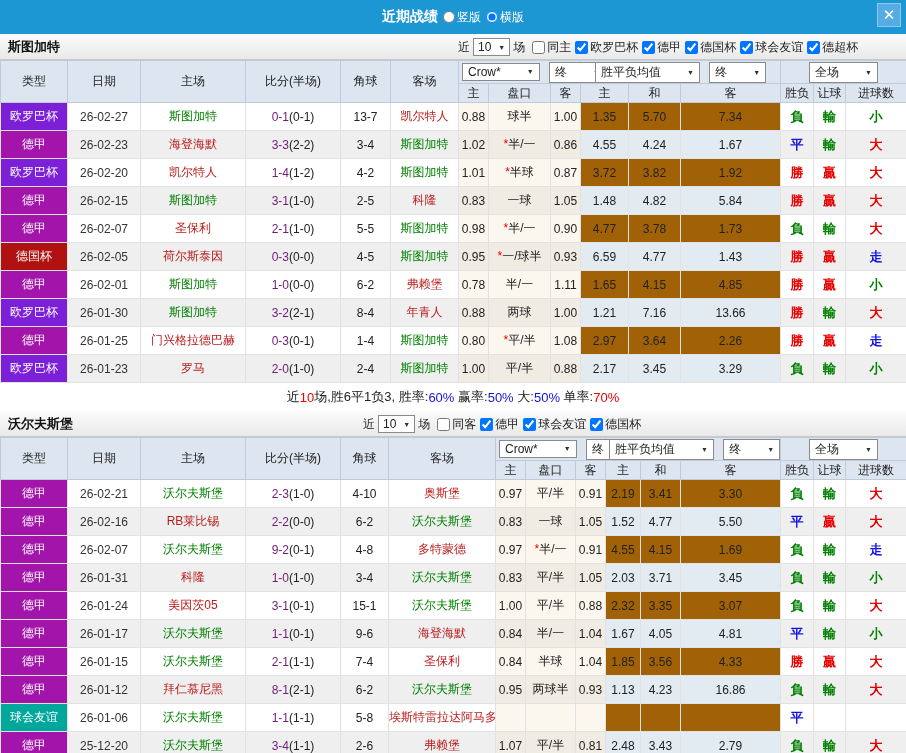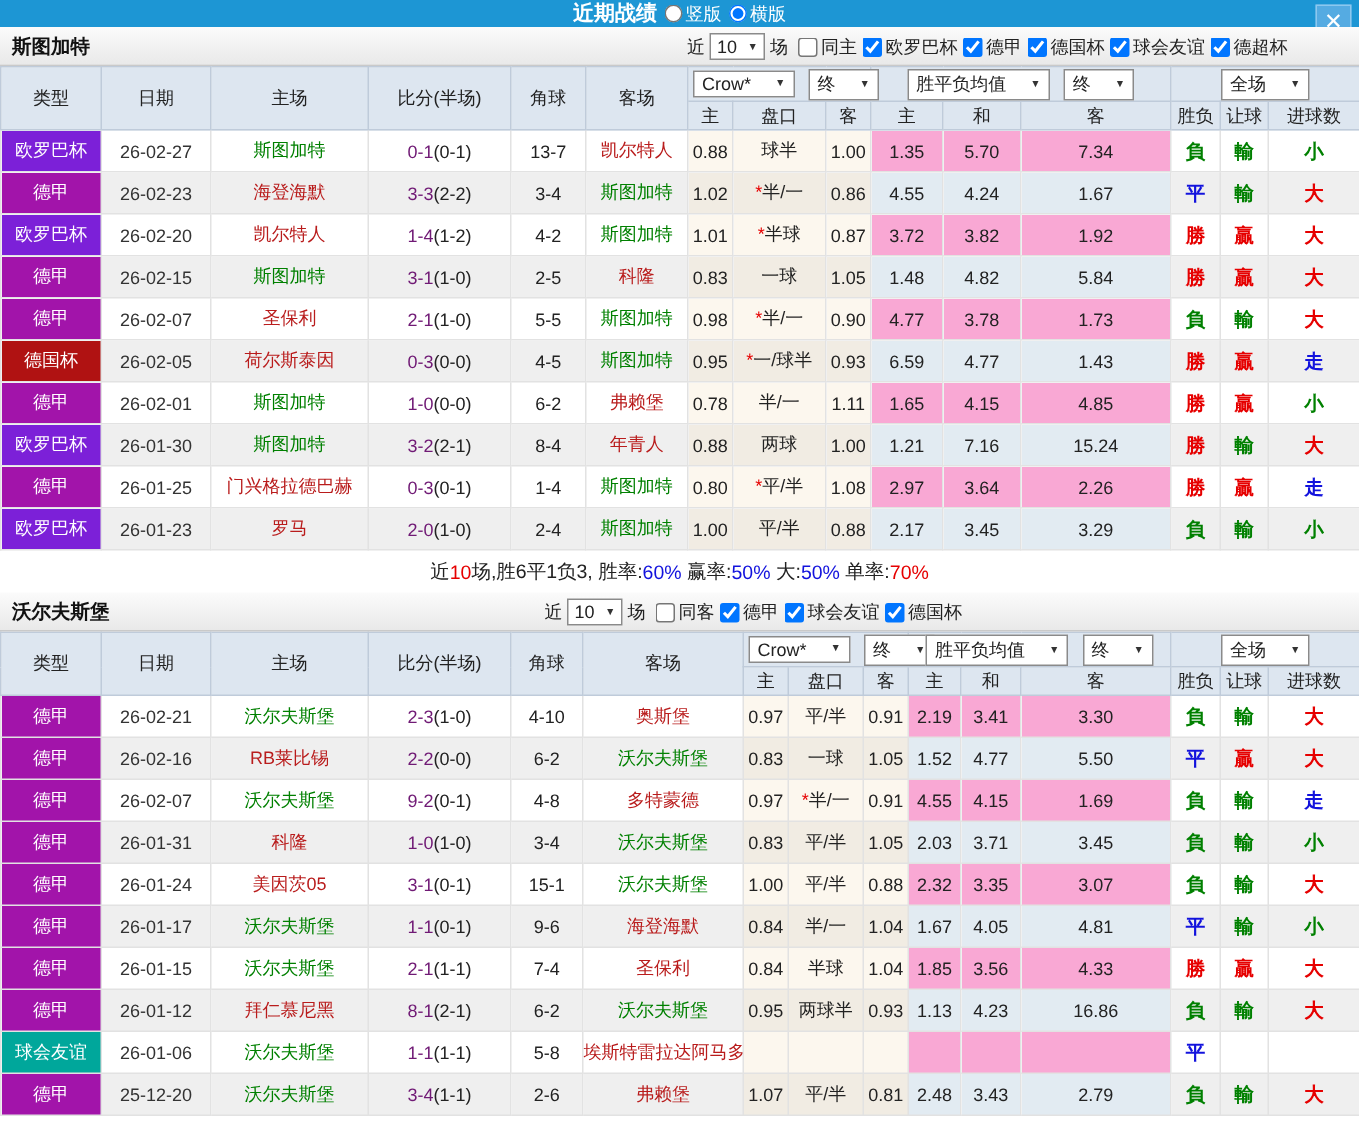--- a/index.html
+++ b/index.html
@@ -1,19 +1,19 @@
 <!DOCTYPE html>
 <html><head>
 <meta charset="utf-8">
 <style>
   * { margin:0; padding:0; box-sizing:border-box; }
   body { width:906px; font-family:"Liberation Sans","DejaVu Sans",sans-serif; background:#fff; color:#222; }
 
   
-  .titlebar { height:18px; background:#1d96d4; position:relative; display:flex; align-items:center; }
+  .titlebar { height:34px; background:#1d96d4; position:relative; display:flex; align-items:center; }
   .titlebar-center { margin:0 auto; display:flex; align-items:center; gap:5px; color:#fff; }
   .dlg-title { font-size:14px; font-weight:bold; }
   .radio-opt { display:inline-flex; align-items:center; gap:2px; font-size:12px; color:#fff; cursor:pointer; }
   .radio-opt input { width:12px; height:12px; margin:0; }
   .close-btn { position:absolute; right:5px; top:3px; width:24px; height:24px; background:#55abe2; border:1px solid #8cc8ef;
                color:#fff; font-size:15px; font-weight:bold; text-align:center; line-height:22px; cursor:pointer; }
 
   
   .section-header { height:26px; background:linear-gradient(#fbfbfb,#e9e9e9); border-bottom:1px solid #c9c9c9;
                     position:relative; display:flex; align-items:center; }
@@ -24,35 +24,35 @@
                  padding:1px 4px; font-size:12px; cursor:pointer; }
   .chk { display:inline-flex; align-items:center; margin-left:4px; cursor:pointer; }
   .chk input { width:13px; height:13px; margin:0 2px 0 0; }
 
   
   table.grid { width:906px; table-layout:fixed; border-collapse:collapse; font-size:12px; }
   thead th { background:#dde6f0; border:1px solid #bfcbda; font-weight:normal; color:#222; text-align:center;
              overflow:visible; white-space:nowrap; }
   tr.hdr-top th { height:23px; }
   tr.hdr-sub th { height:19px; }
-  .dd { display:inline-flex; align-items:center; gap:16px; border:1px solid #8a8a8a; background:#fff;
+  .dd { display:inline-flex; align-items:center; gap:26px; border:1px solid #8a8a8a; background:#fff;
         padding:1px 5px; margin:0 3px; font-size:12px; cursor:pointer; }
   .arr { font-size:7px; color:#333; }
 
   tbody td { height:28px; border:1px solid #e2e2e2; text-align:center; overflow:hidden; white-space:nowrap; background:#fff; }
   tr.stripe td { background:#efefef; }
   td.type-cell { color:#fff; font-size:12px; }
   td.team { color:#b91c1c; }
   td.team.self { color:#008000; }
   td.date-cell { color:#333; }
   .ft { color:#701a75; }
   .ht { color:#222; }
   td.hcp-bg { background:#fcf7ee;margin-left:16px; }
   tr.stripe td.hcp-bg { background:#f1ece3; }
-  td.mean-bg { background:#f9a8d4; }
+  td.mean-bg { background:#a16207; }
   tr.stripe td.mean-bg { background:#e2ebf2; }
   td.res { font-weight:bold; font-size:13px; }
   .c-r { color:#e60000; } .c-g { color:#008000; } .c-b { color:#1212dd; } .c-k { color:#222; }
   .star { color:#e60000; }
 
   
   .summary { height:28px; display:flex; align-items:center; justify-content:center; font-size:13px; color:#222; }
   .summary span { white-space:pre; }
 </style>
 </head>
@@ -299,21 +299,21 @@
         <td class="date-cell">26-01-30</td>
         <td class="team self">斯图加特</td>
         <td class="score-cell"><span class="ft">3-2</span><span class="ht">(2-1)</span></td>
         <td>8-4</td>
         <td class="team">年青人</td>
         <td class="hcp-bg">0.88</td>
         <td class="hcp-bg">两球</td>
         <td class="hcp-bg">1.00</td>
         <td class="mean-bg">1.21</td>
         <td class="mean-bg">7.16</td>
-        <td class="mean-bg">15.24</td>
+        <td class="mean-bg">13.66</td>
         <td class="res c-r">勝</td>
         <td class="res c-g">輸</td>
         <td class="res c-r">大</td>
       </tr>
       <tr>
         <td class="type-cell" style="background: rgb(162, 20, 170);">德甲</td>
         <td class="date-cell">26-01-25</td>
         <td class="team">门兴格拉德巴赫</td>
         <td class="score-cell"><span class="ft">0-3</span><span class="ht">(0-1)</span></td>
         <td>1-4</td>

